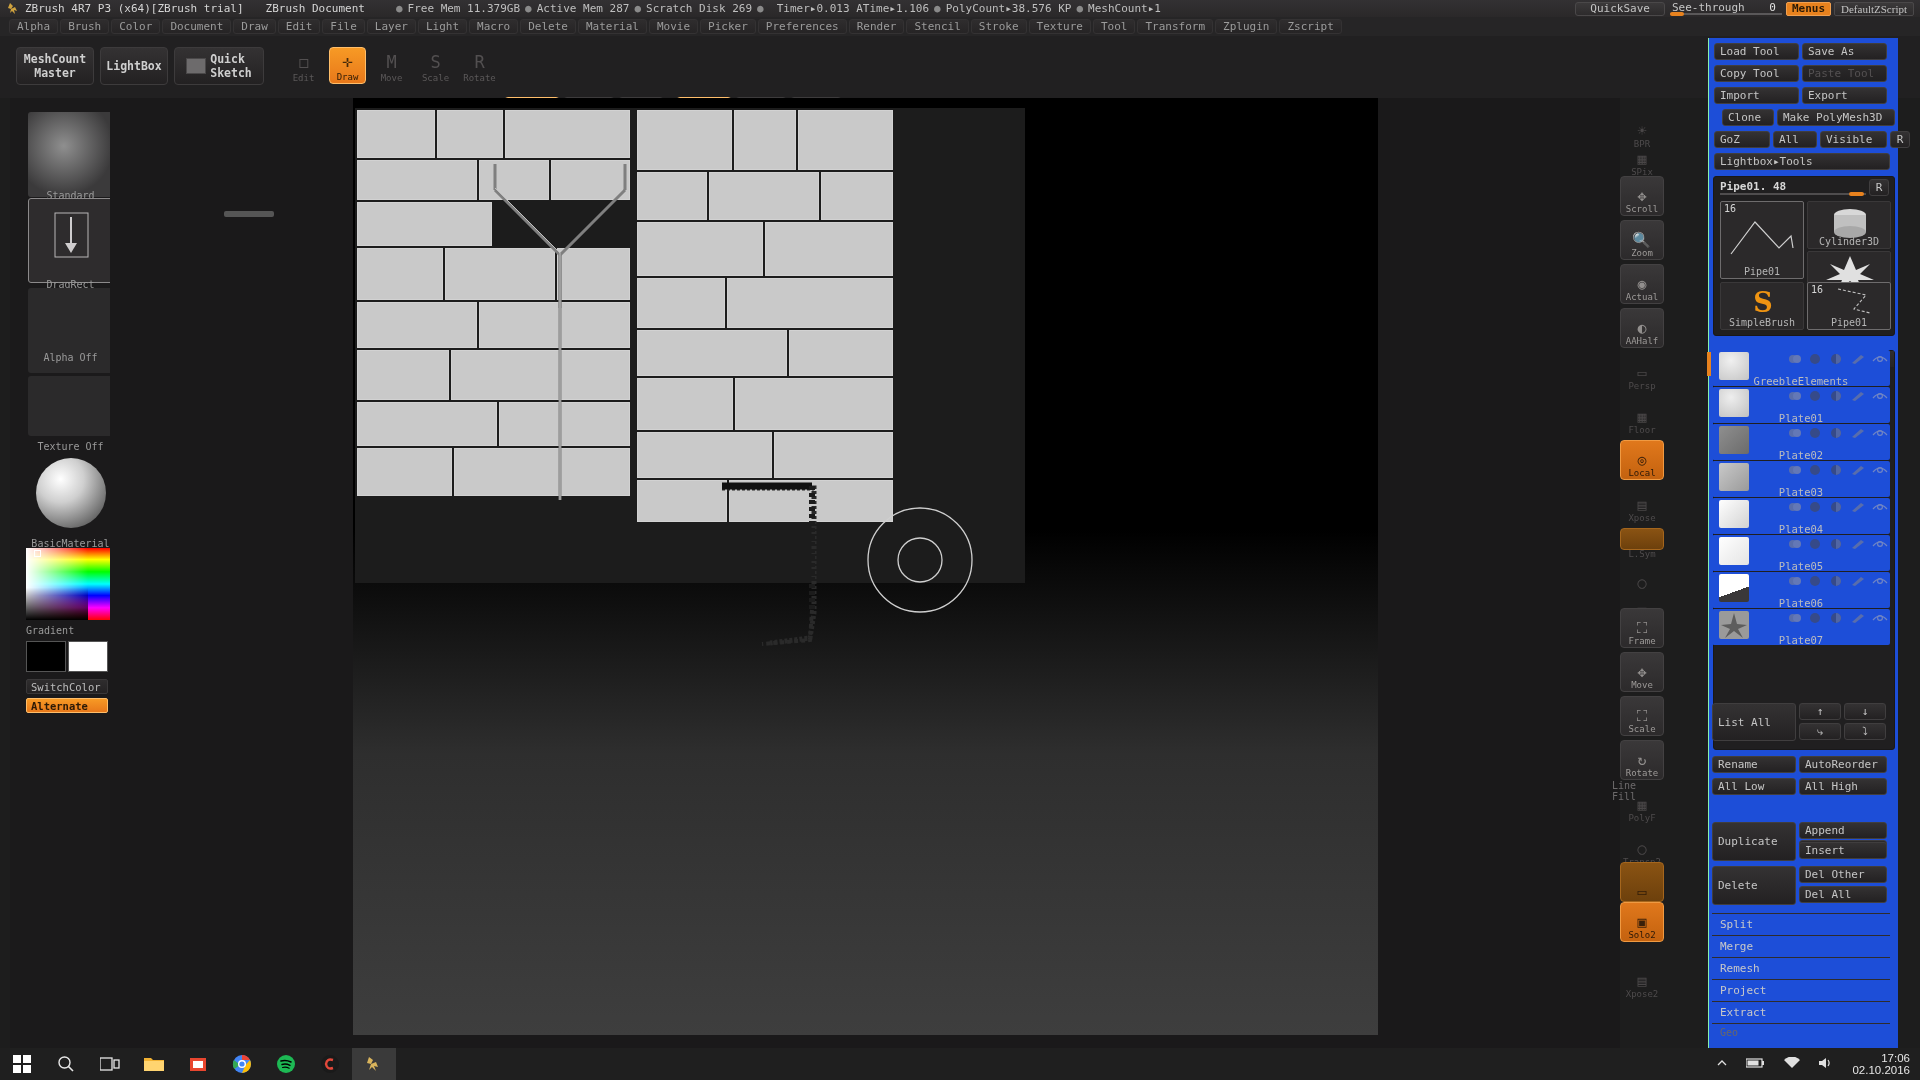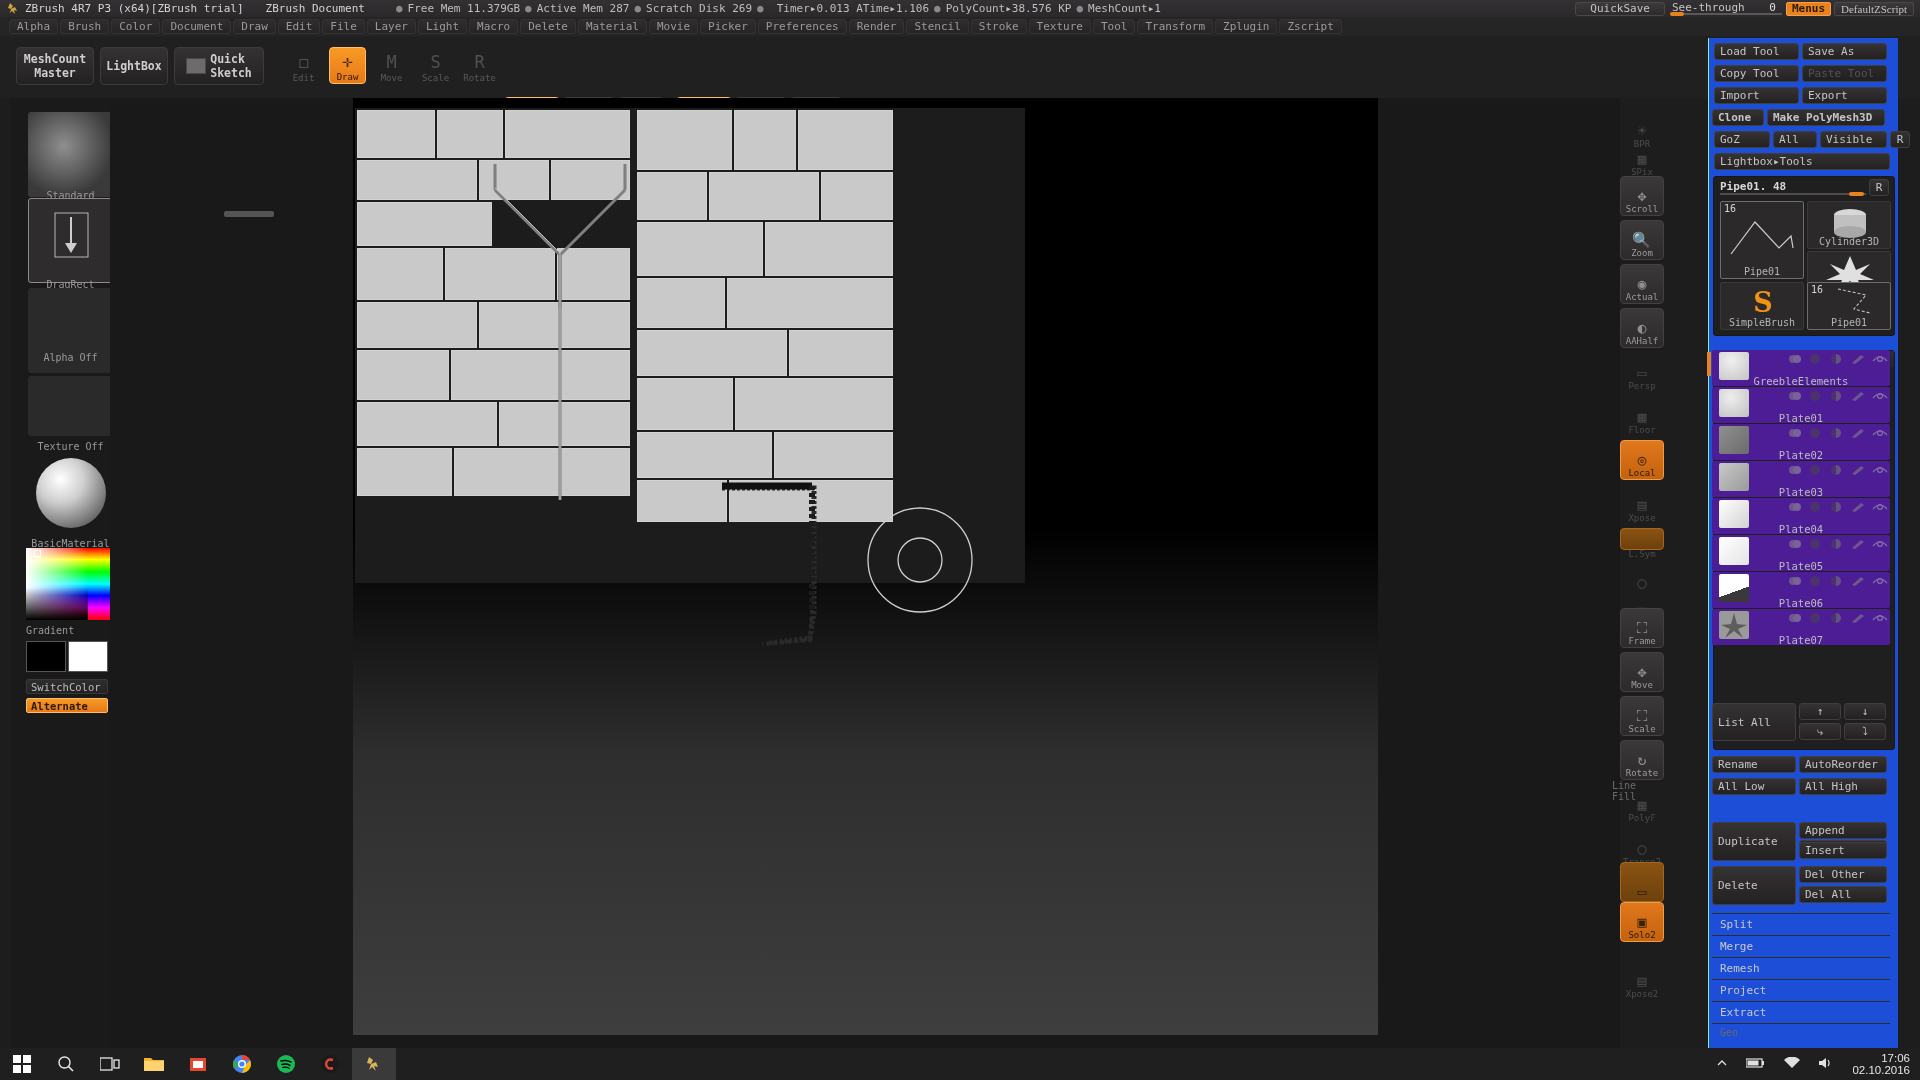--- a/index.html
+++ b/index.html
@@ -145,21 +145,21 @@
   .tool-slider .knob { position:absolute; right:12px; bottom:0px; width:15px; height:4px; background:#e8821e; border-radius:2px;}
 
   .thumbcell { position:absolute; border:1px solid #3a3839; border-radius:2px; background:#2b292a; }
   .thumbcap { position:absolute; width:100%; bottom:1px; text-align:center;
      font-family:"DejaVu Sans Mono",monospace; font-size:10px; color:#b5b5b5; }
   .thumbnum { position:absolute; left:3px; top:1px; font-family:"DejaVu Sans Mono",monospace;
      font-size:10px; color:#d6d6d6; }
 
   
   .st-list { position:absolute; left:1712px; top:350px; width:178px; }
-  .st-item { position:relative; height:36px; margin-bottom:1px; background:#4c1d95; border-radius:2px; }
+  .st-item { position:relative; height:36px; margin-bottom:1px; background:#1d4ed8; border-radius:2px; }
   .st-item .sel { position:absolute; left:-5px; top:2px; width:4px; height:24px; background:#e8821e; }
   .st-thumb { position:absolute; left:7px; top:2px; width:30px; height:28px; border-radius:2px; }
   .st-name { position:absolute; left:0; right:0; bottom:-1px; text-align:center;
      font-family:"DejaVu Sans Mono",monospace; font-size:10.5px; color:#bdbdbd; }
   .st-icons { position:absolute; right:4px; top:4px; display:flex; gap:7px; align-items:center; }
   .st-ic { width:14px; height:10px; opacity:.55; }
 
   
   .taskbar { position:absolute; left:0; bottom:0; width:1920px; height:32px; background:#1f1f1f; display:flex; align-items:center; }
   .tb-ico { width:44px; height:32px; display:flex; align-items:center; justify-content:center; }
@@ -503,21 +503,21 @@
       <div class="rp-btn left" style="width:85px">Save As</div>
     </div>
     <div class="rp-row" style="left:5px; top:27px;">
       <div class="rp-btn left" style="width:85px">Copy Tool</div>
       <div class="rp-btn left disabled" style="width:85px">Paste Tool</div>
     </div>
     <div class="rp-row" style="left:5px; top:49px;">
       <div class="rp-btn left" style="width:85px">Import</div>
       <div class="rp-btn left" style="width:85px">Export</div>
     </div>
-    <div class="rp-row" style="left:3px; top:71px;font-weight:bold;">
+    <div class="rp-row" style="left:13px; top:71px;">
       <div class="rp-btn left" style="width:52px">Clone</div>
       <div class="rp-btn left" style="width:118px">Make PolyMesh3D</div>
     </div>
     <div class="rp-row" style="left:5px; top:93px;">
       <div class="rp-btn left" style="width:56px">GoZ</div>
       <div class="rp-btn left" style="width:44px">All</div>
       <div class="rp-btn left" style="width:67px">Visible</div>
       <div class="rp-btn" style="width:20px">R</div>
     </div>
     <div class="rp-row" style="left:5px; top:115px;">

